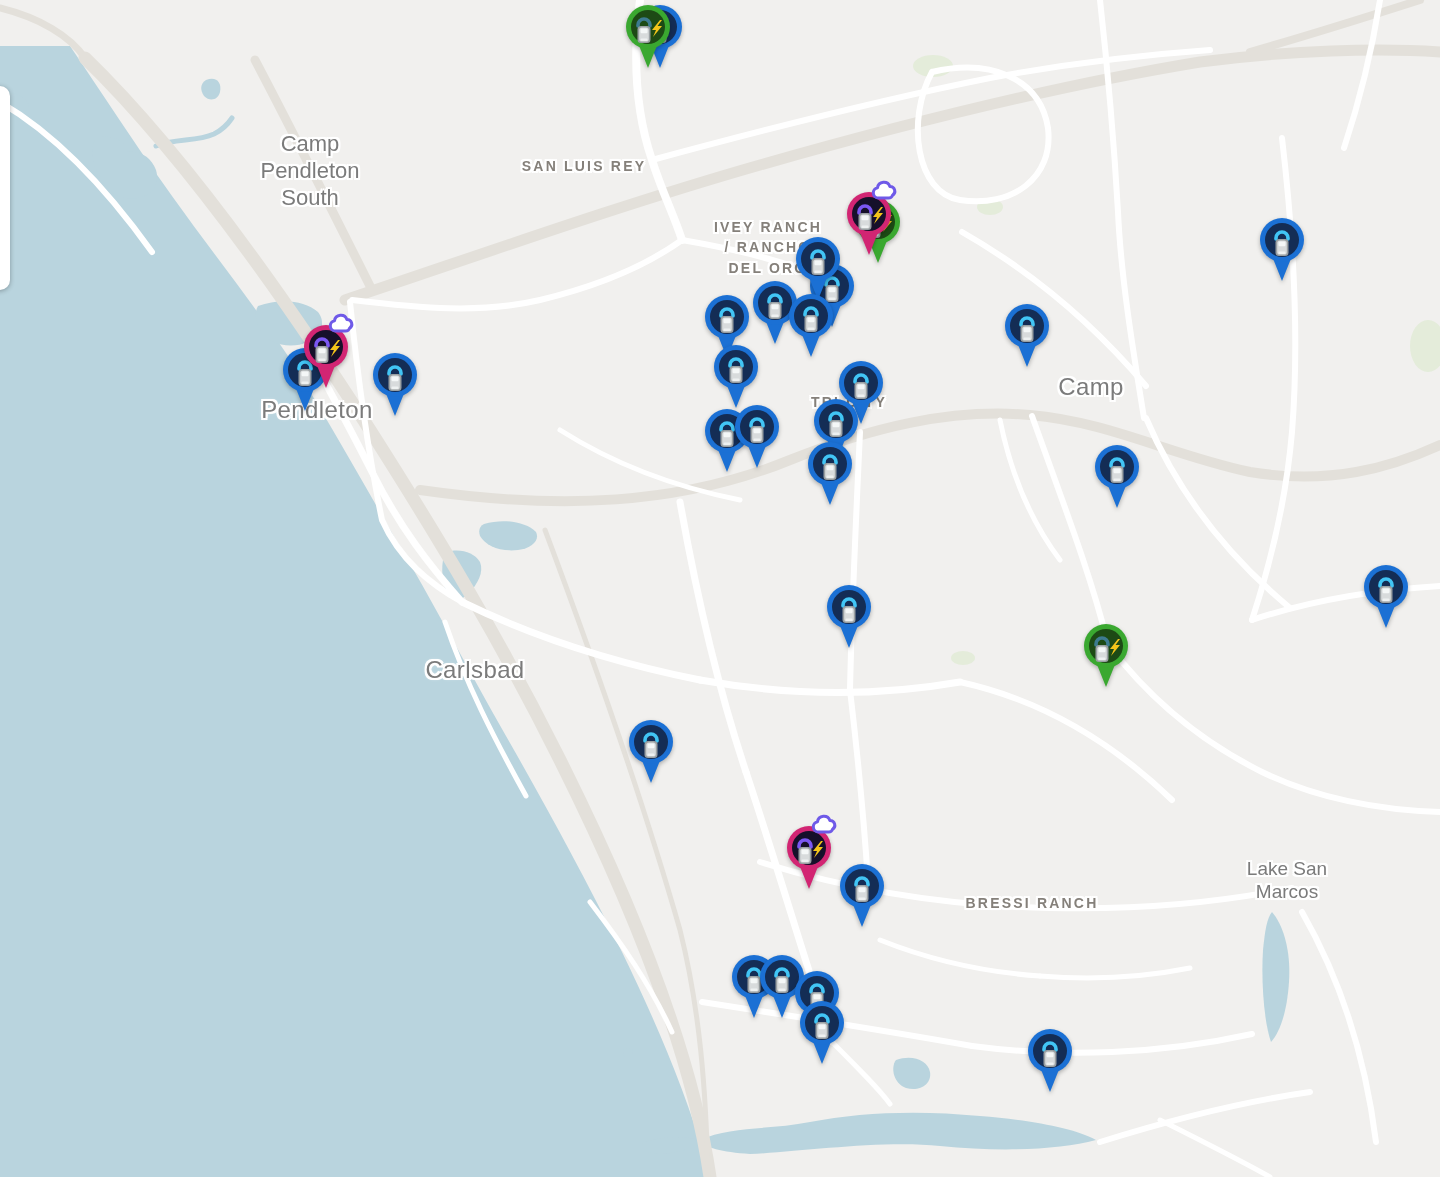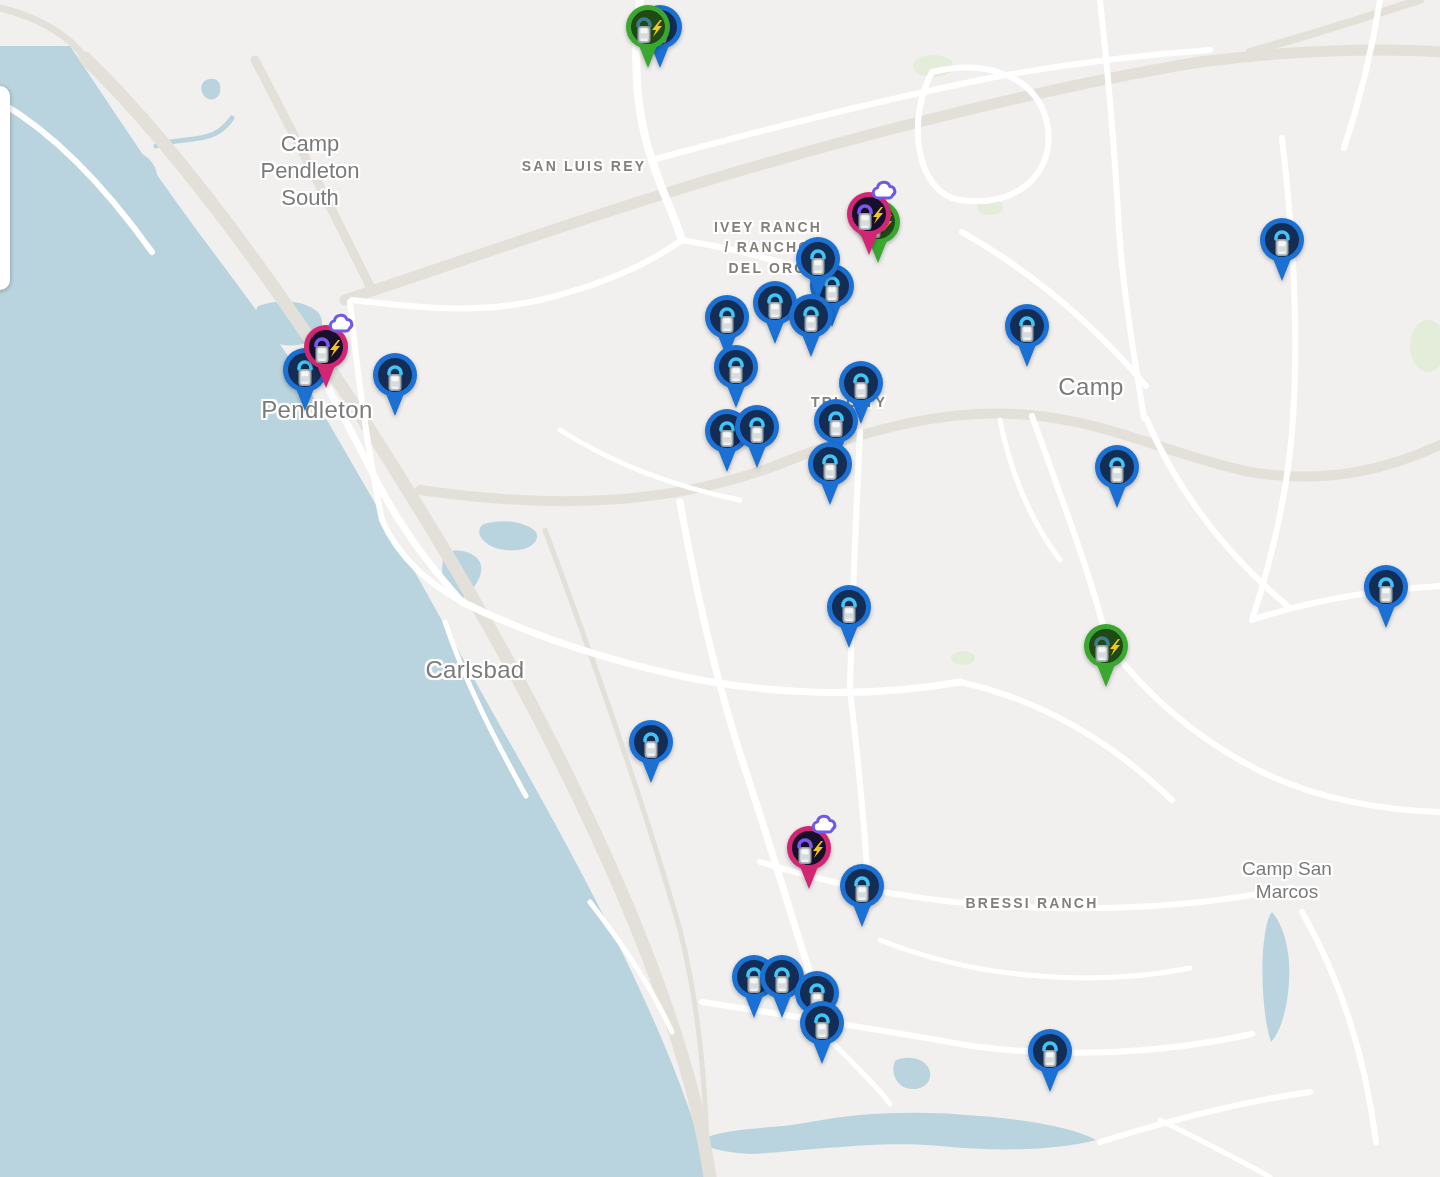--- a/index.html
+++ b/index.html
@@ -115,21 +115,21 @@
 South</div>
       <div class="map-label district" style="left: 584px; top: 166px;">SAN LUIS REY</div>
       <div class="map-label district" style="left: 768px; top: 247px;">IVEY RANCH
 / RANCHO
 DEL ORO</div>
       <div class="map-label city" style="left: 317px; top: 410px;">Pendleton</div>
       <div class="map-label city" style="left: 1091px; top: 387px;">Camp</div>
       <div class="map-label district" style="left: 849px; top: 402px;">TRI CITY</div>
       <div class="map-label city" style="left: 475px; top: 670px;">Carlsbad</div>
       <div class="map-label district" style="left: 1032px; top: 903px;">BRESSI RANCH</div>
-      <div class="map-label town" style="left: 1287px; top: 880px;">Camp San
+      <div class="map-label town" style="left: 1287px; top: 880px;">Lake San
 Marcos</div>
     </div>
   <div id="markers">
       <div class="marker" style="left: 636px; top: 4px;">
         <svg width="48" height="70" viewBox="0 0 48 70" xmlns="http://www.w3.org/2000/svg">
     <path d="M 14 39 L 24 64 L 34 39 Z" fill="#1b70d4"></path>
     <circle cx="24" cy="23" r="22" fill="#1b70d4"></circle>
     <circle cx="24" cy="23" r="17" fill="#142d55"></circle>
     <g transform="translate(24,24)">
             <g transform="translate(0,0)">

